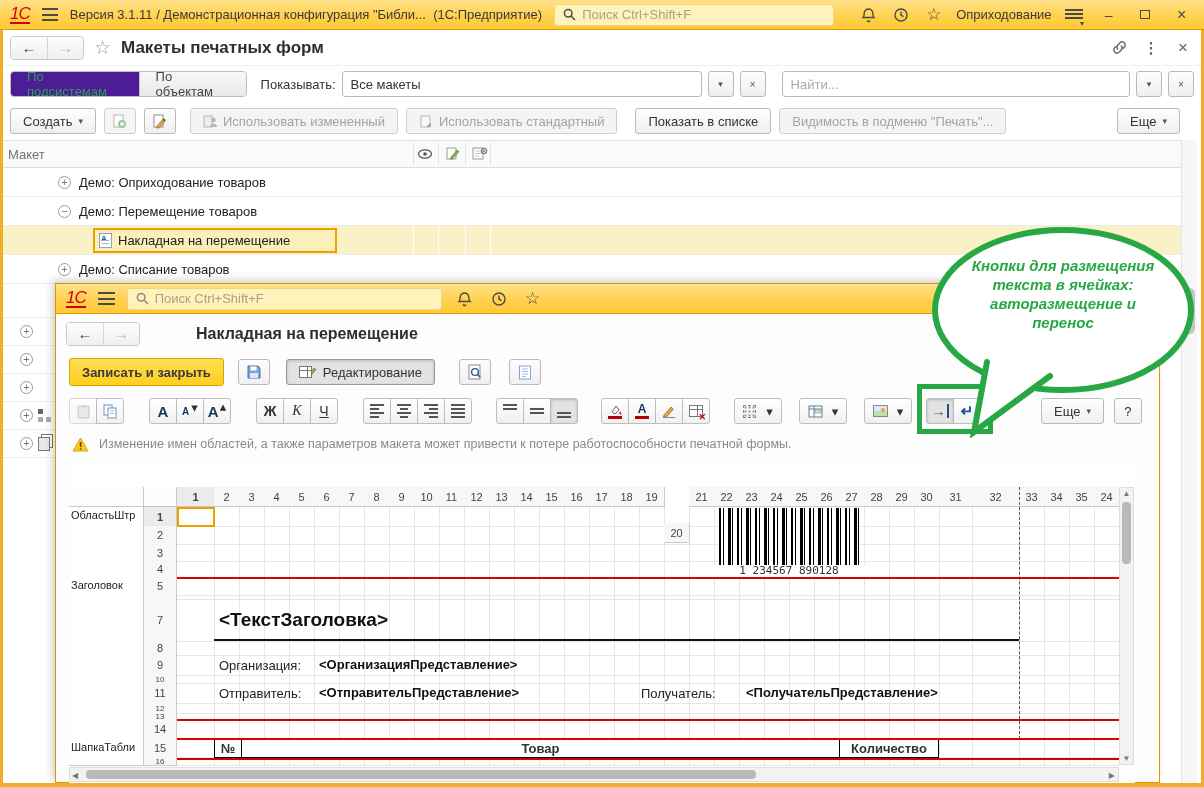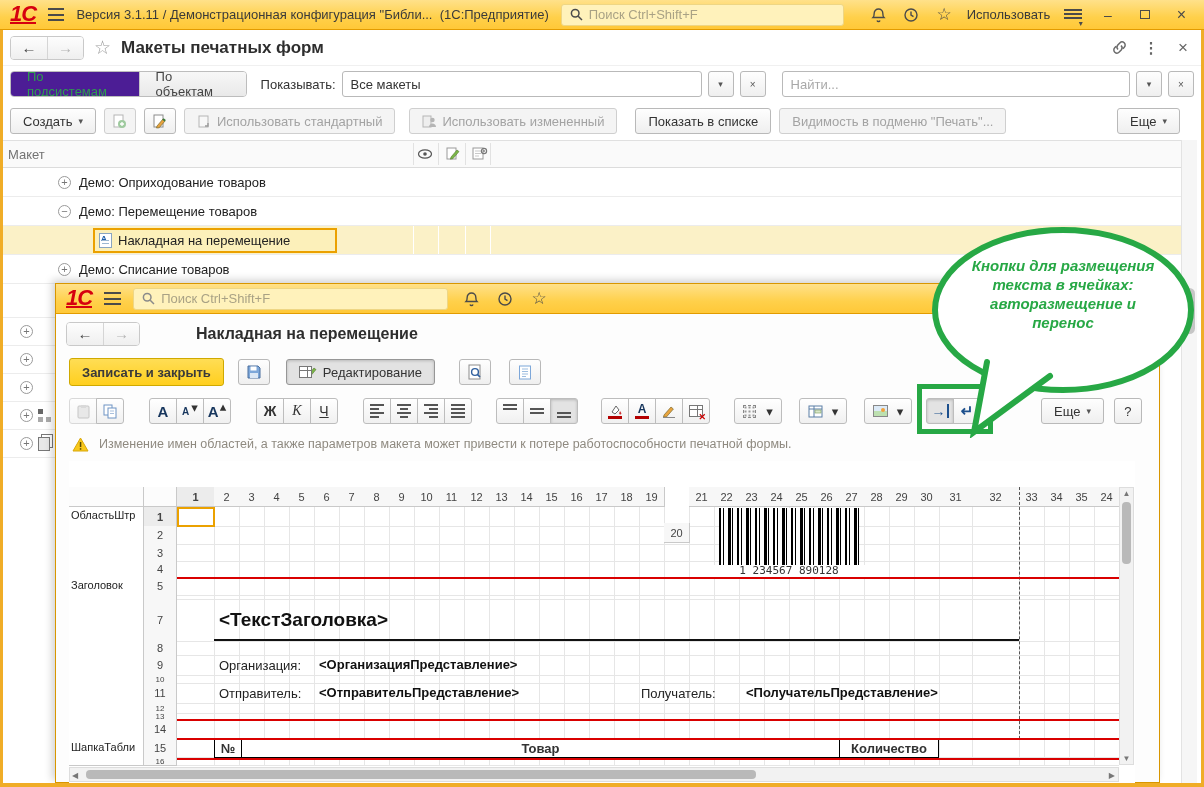--- a/index.html
+++ b/index.html
@@ -1,20 +1,20 @@
 <!DOCTYPE html>
 <html><head>
 <meta charset="utf-8">
 <style>
   *{box-sizing:border-box;margin:0;padding:0}
   html,body{width:1204px;height:787px;overflow:hidden}
   body{font-family:"Liberation Sans",sans-serif;font-size:13px;color:#333;background:#fff;position:relative}
   
   .titlebar{height:30px;background:linear-gradient(180deg,#ffe18a 0%,#ffd04a 60%,#ffc838 100%);border-bottom:1px solid #e29b00;display:flex;align-items:center;padding:0 10px;gap:12px}
-  .logo{color:#d6000f;font-weight:bold;font-style:italic;font-size:22px;letter-spacing:-1px;border-bottom:2px solid #d6000f;line-height:17px}
+  .logo{color:#d6000f;font-weight:normal;font-style:italic;font-size:17px;letter-spacing:-1px;border-bottom:2px solid #d6000f;line-height:17px}
   .hamb{width:17px;height:13px;border-top:2px solid #4a4a4a;border-bottom:2px solid #4a4a4a;position:relative}
   .hamb::after{content:"";position:absolute;left:0;right:0;top:4px;height:2px;background:#4a4a4a}
   .tb-title{font-size:13px;color:#3a3a3a;white-space:nowrap}
   .tb-search{background:#fff2bb;border:1px solid #eed684;border-radius:3px;height:22px;display:flex;align-items:center;gap:6px;padding:0 8px;color:#a9a285}
   .tb-ic{display:flex;align-items:center;justify-content:center;width:22px;height:22px;color:#4a4a4a}
   .winbtn{width:26px;height:22px;display:flex;align-items:center;justify-content:center;color:#4a4a4a;font-size:14px}
   .sq{width:10px;height:9px;border:1.5px solid #4a4a4a}
   .usermenu{width:18px;height:12px;position:relative}
   .usermenu i{display:block;height:2px;background:#4a4a4a;margin-bottom:2px}
   .usermenu::after{content:"▾";position:absolute;right:-1px;bottom:-7px;font-size:8px;color:#4a4a4a}
@@ -131,21 +131,21 @@
           <path d="M6 13.4a1.6 1.6 0 0 0 3 0" fill="none" stroke="#4a4a4a" stroke-width="1.4"></path>
         </svg>
       </span>
     <span class="tb-ic">
         <svg width="16" height="16" viewBox="0 0 16 16">
           <circle cx="8" cy="8" r="6" fill="none" stroke="#4a4a4a" stroke-width="1.4"></circle>
           <path d="M8 4.5V8l2.5 1.6" fill="none" stroke="#4a4a4a" stroke-width="1.4"></path>
         </svg>
       </span>
     <span class="tb-ic" style="font-size:17px">☆</span>
-    <span class="tb-title">Использовать</span>
+    <span class="tb-title">Оприходование</span>
     <span class="tb-ic">
         <span class="usermenu">
           <i></i>
           <i></i>
           <i></i>
         </span>
       </span>
     <span class="winbtn">–</span>
     <span class="winbtn">
         <span class="sq"></span>
@@ -205,34 +205,34 @@
           <path d="M10 8v4M8 10h4" stroke="#fff" stroke-width="1.3"></path>
         </svg>
       </div>
     <div class="btn ibtn">
         <svg width="15" height="15" viewBox="0 0 15 15">
           <rect x="2" y="1" width="9" height="12" fill="#fff" stroke="#8c8c8c"></rect>
           <path d="M5 12l6-7 2.2 1.8-6 7L4.5 14z" fill="#e8a33d" stroke="#7a6a30" stroke-width=".7"></path>
           <path d="M11 5l2.2 1.8" stroke="#3a7a3a" stroke-width="2"></path>
         </svg>
       </div>
-    <div class="btn dis">
-        <svg width="14" height="13" viewBox="0 0 14 13">
-          <rect x="2" y="1" width="9" height="11" fill="#f7f7f7" stroke="#b5b5b5"></rect>
-          <path d="M11 8v3h-3" fill="none" stroke="#9a9a9a" stroke-width="1.4"></path>
-        </svg>
-        <span>Использовать стандартный</span>
-      </div>
     <div class="btn dis" style="margin-left:6px">
         <svg width="14" height="13" viewBox="0 0 14 13">
           <rect x="1" y="1" width="8" height="11" fill="#eee" stroke="#b5b5b5"></rect>
           <circle cx="10.5" cy="5" r="2.2" fill="#b5b5b5"></circle>
           <path d="M7 12c0-2 1.8-3.4 3.5-3.4S14 10 14 12z" fill="#b5b5b5"></path>
         </svg>
         <span>Использовать измененный</span>
+      </div>
+    <div class="btn dis">
+        <svg width="14" height="13" viewBox="0 0 14 13">
+          <rect x="2" y="1" width="9" height="11" fill="#f7f7f7" stroke="#b5b5b5"></rect>
+          <path d="M11 8v3h-3" fill="none" stroke="#9a9a9a" stroke-width="1.4"></path>
+        </svg>
+        <span>Использовать стандартный</span>
       </div>
     <div class="btn" style="margin-left:10px">
         <span>Показать в списке</span>
       </div>
     <div class="btn dis">
         <span>Видимость в подменю "Печать"...</span>
       </div>
     <span style="flex:1"></span>
     <div class="btn" style="margin-right:14px">
         <span>Еще</span>

